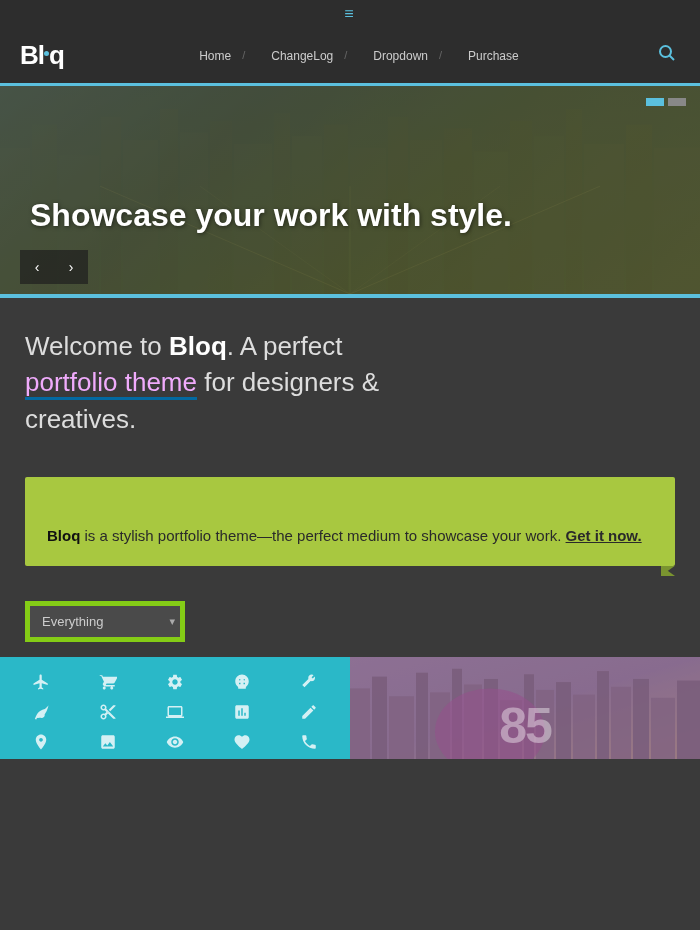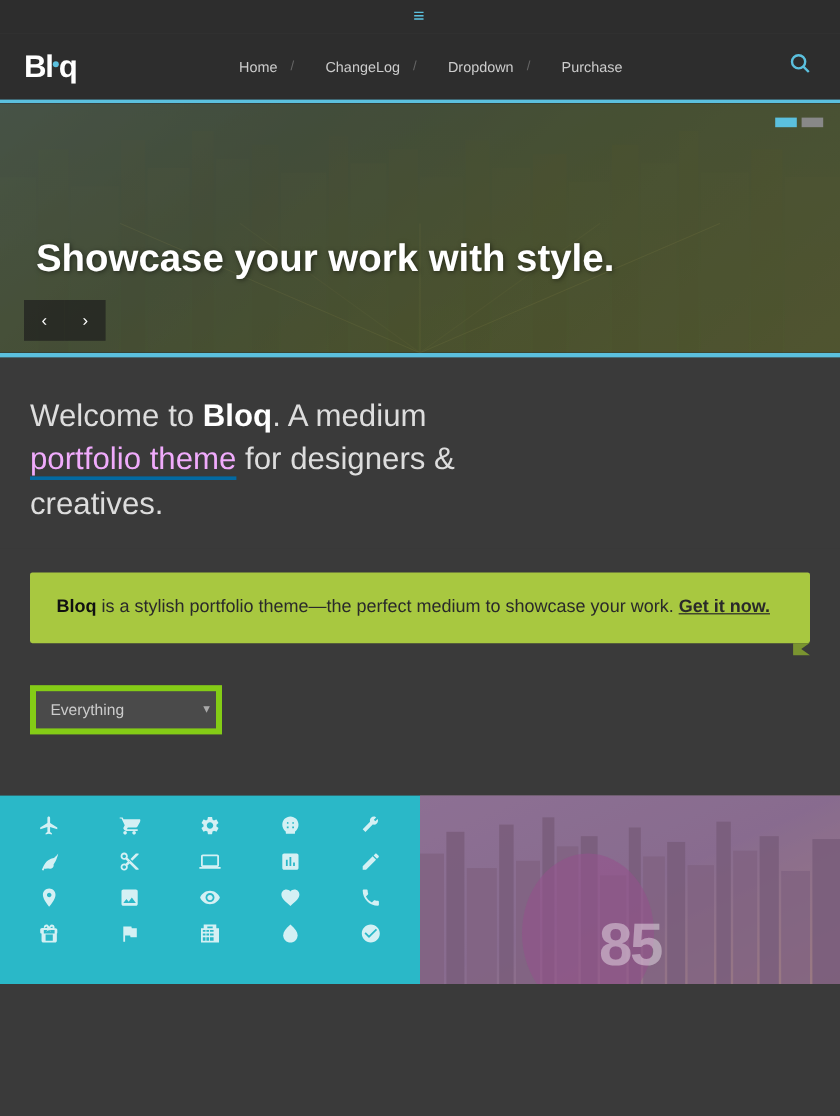--- a/index.html
+++ b/index.html
@@ -207,20 +207,21 @@
       right: 0;
       width: 14px;
       height: 10px;
       background: #7a9430;
       clip-path: polygon(0 0, 100% 0, 0 100%);
     }
     .info-box-text {
       color: #2a2a2a;
       font-size: 15px;
       line-height: 1.5;
+      margin-top: 30px;
     }
     .info-box-text strong {
       font-weight: bold;
       color: #111;
     }
     .info-box-text a {
       color: #2a2a2a;
       text-decoration: underline;
       font-weight: 600;
     }
@@ -257,24 +258,23 @@
     }
 
     
     .portfolio-grid {
       display: flex;
       flex-wrap: wrap;
       margin: 0 0 0 0;
     }
     .portfolio-item {
       width: 50%;
-      height: 157px;
+      height: 102px;
       position: relative;
       overflow: hidden;
-      margin-top: 36px;
     }
     .portfolio-item-cyan {
       background: #2ab8c8;
     }
     .portfolio-item-pink {
       background: #b87890;
     }
 
     
     .icons-grid {
@@ -398,21 +398,21 @@
 
   <div class="slider-arrows">
     <button class="slider-arrow">‹</button>
     <button class="slider-arrow">›</button>
   </div>
 </div>
 <div class="hero-line"></div>
 
 <div class="welcome-section">
   <p class="welcome-text">
-    <span>Welcome to </span><strong>Bloq</strong><span>. A medium</span><br>
+    <span>Welcome to </span><strong>Bloq</strong><span>. A perfect</span><br>
     <a href="#">portfolio theme</a><span> for designers &amp;</span><br>
     <span>creatives.</span>
   </p>
 </div>
 
 <div class="info-box">
   <div class="info-box-corner"></div>
   <p class="info-box-text">
     <strong>Bloq</strong>
     <span> is a stylish portfolio theme—the perfect medium to showcase your work. </span>

